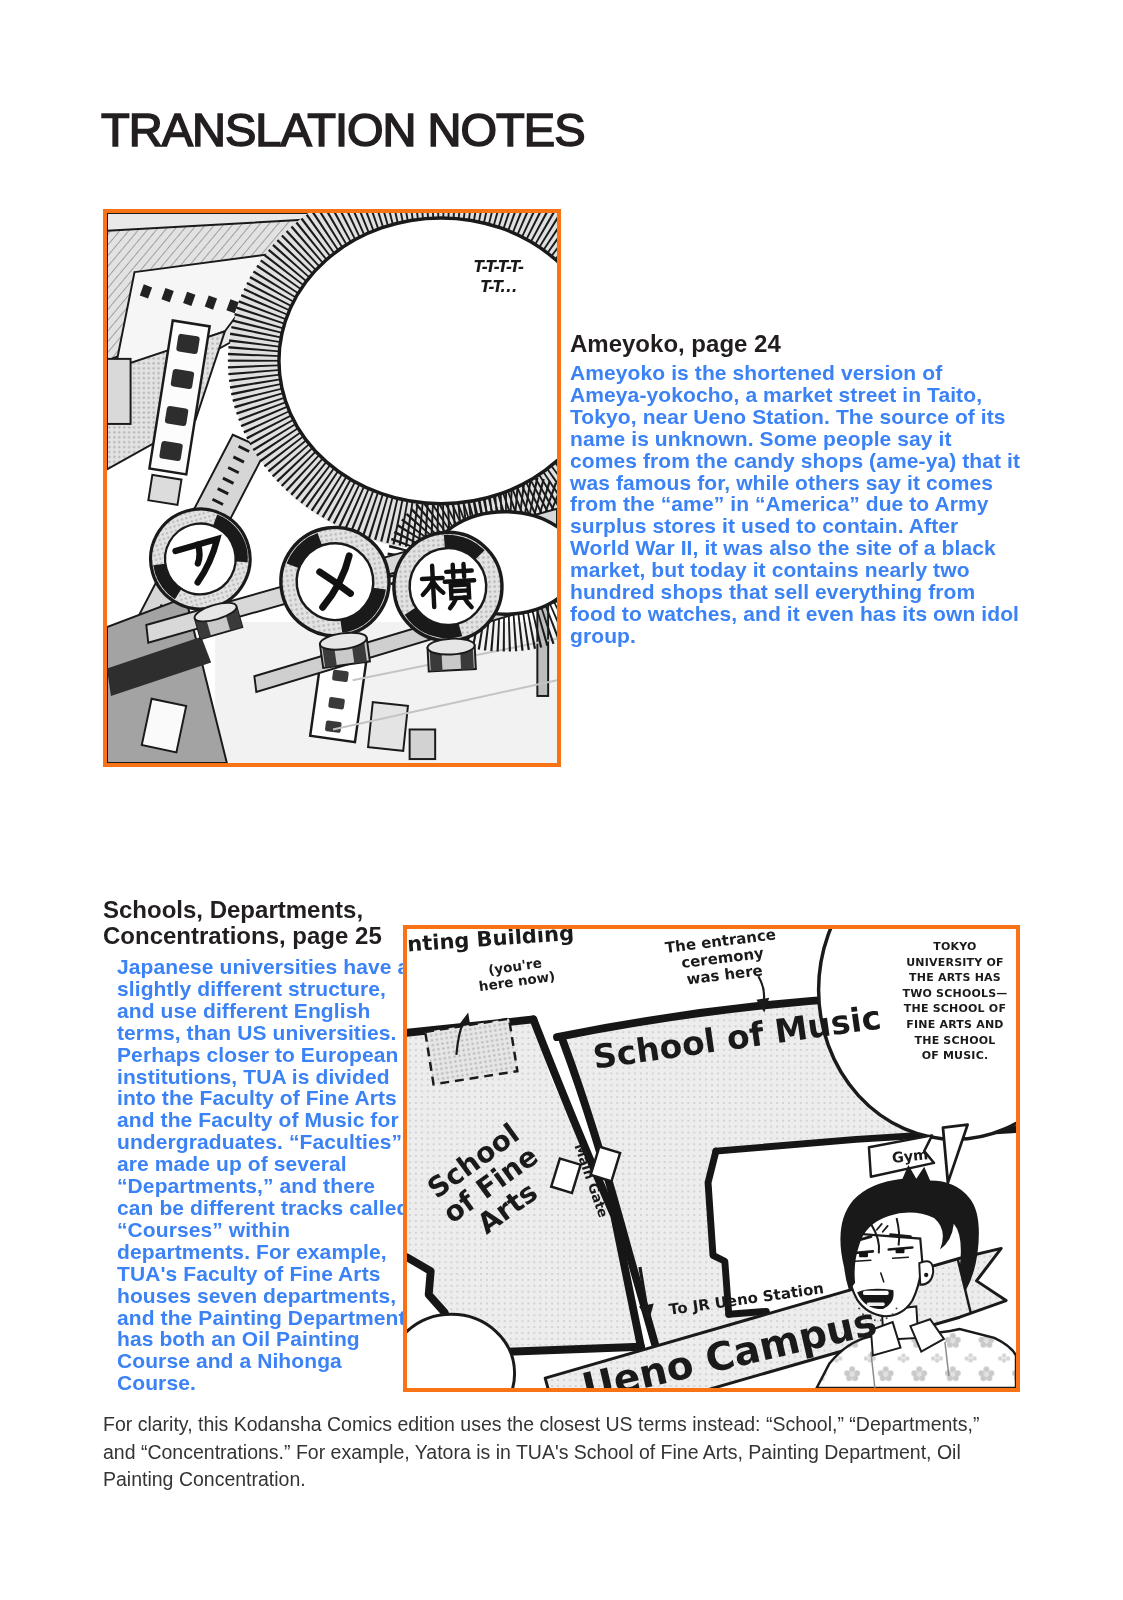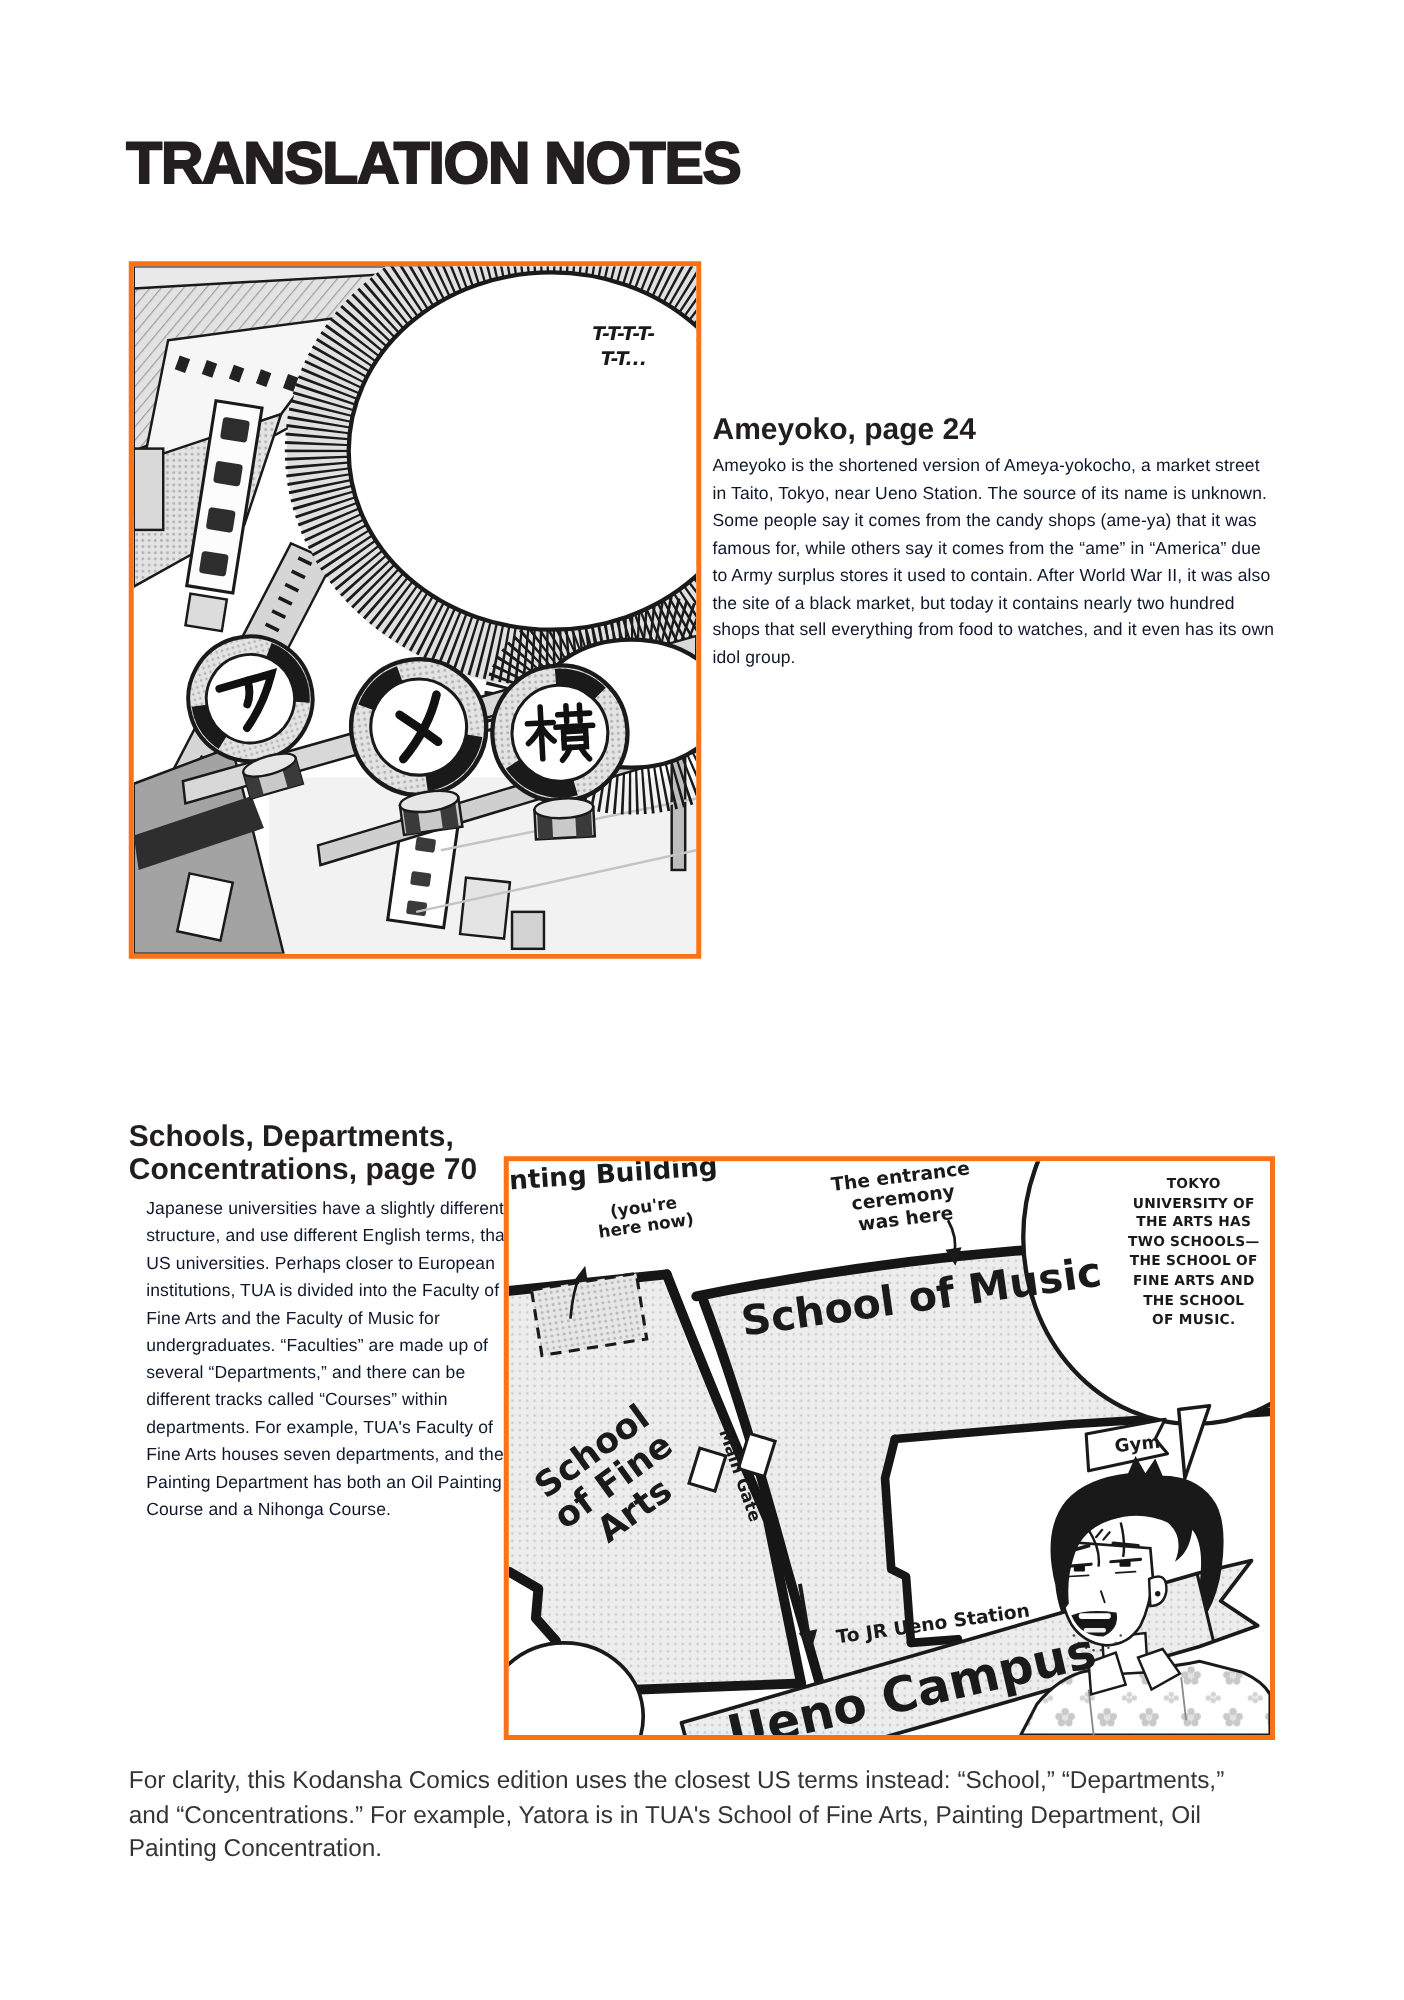--- a/index.html
+++ b/index.html
@@ -1,22 +1,22 @@
 <!DOCTYPE html>
 <html><head>
 <meta charset="utf-8">
 <style>
   html,body{margin:0;padding:0;background:#ffffff;}
   .page{position:relative;width:1123px;height:1600px;background:#fff;overflow:hidden;
         font-family:"Liberation Sans",sans-serif;color:#3d3d3d;}
   .abs{position:absolute;}
-  .title{left:101px;top:102px;font-size:47px;font-weight:700;letter-spacing:-1px;
+  .title{left:101px;top:102px;font-size:47px;font-weight:400;letter-spacing:-1px;
          color:#231f20;-webkit-text-stroke:1.6px #231f20;white-space:nowrap;}
   .note-heading{font-weight:700;color:#221e1f;font-size:24px;line-height:26px;white-space:pre-line;}
-  .note-body{font-size:14px;line-height:21.9px;color:#0f172a;letter-spacing:0.1px;}
+  .note-body{font-size:21px;line-height:21.9px;color:#3b82f6;letter-spacing:0.1px;font-weight:bold;}
   .h1pos{left:570px;top:331px;}
   .b1pos{left:570px;top:362px;width:452px;}
   .h2pos{left:103px;top:897px;}
   .b2pos{left:117px;top:956px;width:299px;}
   .footer{left:103px;top:1399px;width:905px;font-size:19.5px;line-height:27.5px;color:#343434;margin-top:12px;}
   .panel{position:absolute;box-sizing:border-box;border:4px solid #f97316;background:#fff;overflow:hidden;}
   .panel svg{position:absolute;left:0;top:0;width:100%;height:100%;}
   .p1{left:103px;top:209px;width:458px;height:558px;}
   .p2{left:403px;top:925px;width:617px;height:467px;}
   .lbl{position:absolute;color:#1a1a1a;font-family:"DejaVu Sans",sans-serif;
@@ -186,21 +186,21 @@
       </g>
     </svg>
     <div class="lbl stutter">T-T-T-T-
 T-T...</div>
   </div>
 
   <div class="abs note-heading h1pos">Ameyoko, page 24</div>
   <div class="abs note-body b1pos">Ameyoko is the shortened version of Ameya-yokocho, a market street in Taito, Tokyo, near Ueno Station. The source of its name is unknown. Some people say it comes from the candy shops (ame-ya) that it was famous for, while others say it comes from the “ame” in “America” due to Army surplus stores it used to contain. After World War II, it was also the site of a black market, but today it contains nearly two hundred shops that sell everything from food to watches, and it even has its own idol group.</div>
 
   <div class="abs note-heading h2pos">Schools, Departments,
-Concentrations, page 70</div>
+Concentrations, page 25</div>
   <div class="abs note-body b2pos">Japanese universities have a slightly different structure, and use different English terms, than US universities. Perhaps closer to European institutions, TUA is divided into the Faculty of Fine Arts and the Faculty of Music for undergraduates. “Faculties” are made up of several “Departments,” and there can be different tracks called “Courses” within departments. For example, TUA's Faculty of Fine Arts houses seven departments, and the Painting Department has both an Oil Painting Course and a Nihonga Course.</div>
 
   <div class="panel p2">
     <svg viewBox="0 0 617 467" preserveAspectRatio="none">
       <defs>
         <pattern id="dotsL" width="6" height="6" patternUnits="userSpaceOnUse">
           <rect width="6" height="6" fill="#ededed"></rect>
             <circle cx="3" cy="3" r="1.1" fill="#cdcdcd"></circle>
         </pattern>
         <pattern id="dotsM2" width="5" height="5" patternUnits="userSpaceOnUse">

